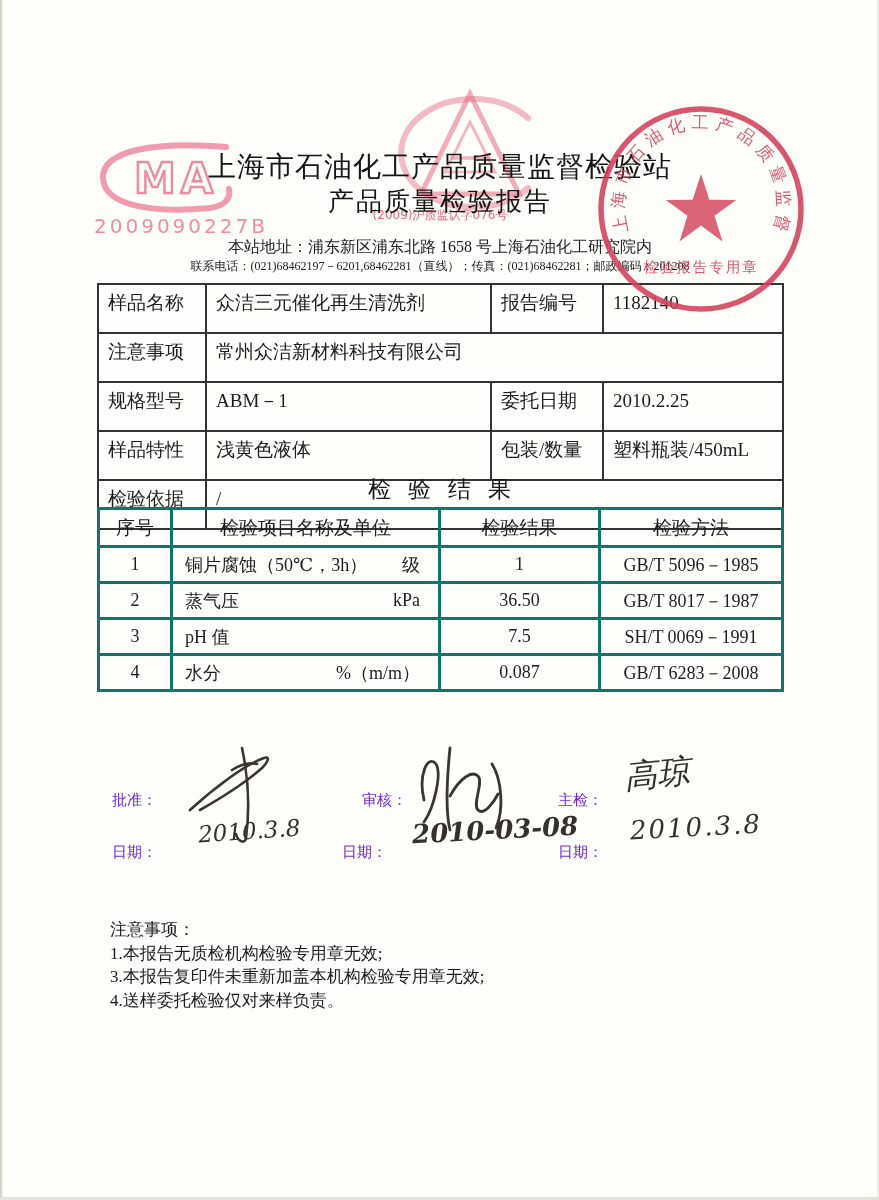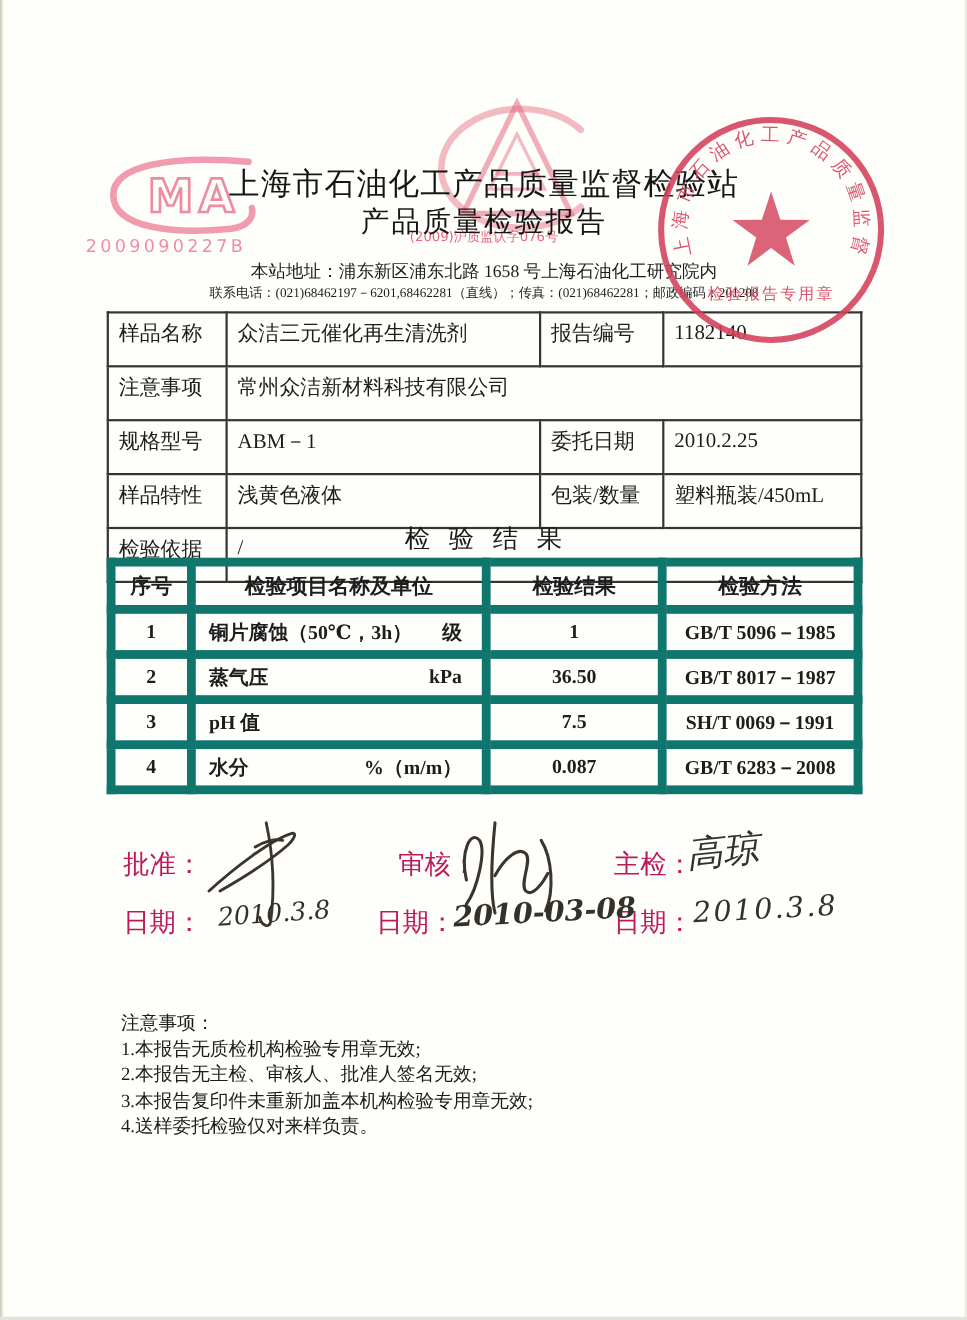--- a/index.html
+++ b/index.html
@@ -18,44 +18,44 @@
   .hline { position:absolute; left:40px; width:800px; text-align:center; z-index:2; }
   .org-name     { top:148px; font-size:28px; letter-spacing:1px; color:#161616; }
   .report-title { top:184px; font-size:26px; letter-spacing:2px; color:#161616; }
   .license-no   { top:207px; font-size:12px; color:#e8657c; z-index:1;
                   font-family:"DejaVu Sans","Liberation Sans",sans-serif; }
   .address-line { top:237px; font-size:16px; }
   .contact-line { top:258px; font-size:12px; }
 
   
   .cma-stamp   { position:absolute; left:92px;  top:134px; z-index:1; }
-  .cma-number  { position:absolute; left:78px;  top:214px; z-index:1;
-                 color:#f08da2; font-size:16px; letter-spacing:3px;
+  .cma-number  { position:absolute; left:94px;  top:214px; z-index:1;
+                 color:#f08da2; font-size:20px; letter-spacing:3px;
                  font-family:"DejaVu Sans","Liberation Sans",sans-serif; }
   .cal-stamp   { position:absolute; left:368px; top:88px;  z-index:0; }
   .round-seal  { position:absolute; left:592px; top:100px; z-index:5; opacity:.88; }
 
   
   table { border-collapse:collapse; table-layout:fixed; background:transparent; }
   .doc-table { position:absolute; left:97px; width:687px; z-index:1; }
   .info-table { top:283px; }
   .info-table td { border:2px solid #343434; height:35px; font-size:19px;
                    padding:0 4px 12px 9px; overflow:hidden; white-space:nowrap; }
   .results-table { top:507px; }
-  .results-table td { border:8px solid #0f766e; height:33px; font-size:18px;
-                      text-align:center; padding:0 2px; overflow:hidden; white-space:nowrap;font-weight:bold; }
+  .results-table td { border:3px solid #0f766e; height:33px; font-size:18px;
+                      text-align:center; padding:0 2px; overflow:hidden; white-space:nowrap; }
   .results-table td.item-cell { text-align:right; padding:0 18px 0 12px; }
   .item-flex { display:flex; justify-content:space-between; align-items:center; }
   .results-table tr.hdr td { height:35px; font-size:19px; }
 
   .section-title { position:absolute; left:0; width:879px; top:474px; text-align:center;
                    font-size:23px; letter-spacing:17px; text-indent:17px; color:#1a1a1a; z-index:1; }
 
   
-  .sig-label { position:absolute; font-size:24px; color:#be185d; z-index:2; }
+  .sig-label { position:absolute; font-size:15px; color:#6d28d9; z-index:2;margin-top:21px; }
   .hand { font-family:"DejaVu Serif","Liberation Serif",serif; font-style:italic;
           color:#34302a; z-index:3; position:absolute; }
   .sig-svg { position:absolute; z-index:3; }
 
   
   .notes { position:absolute; left:110px; top:918px; font-size:17px; line-height:23.5px;
            color:#1c1c1c; z-index:1; }
 </style>
 </head>
 <body>
@@ -225,17 +225,16 @@
 
   <div class="sig-label" style="left:342px; top:822px;">日期：</div>
   <div class="hand" style="left:412px; top:815px; font-size:26px; transform:rotate(-3deg); font-weight:bold;">2010-03-08</div>
 
   <div class="sig-label" style="left:558px; top:822px;">日期：</div>
   <div class="hand" style="left:630px; top:812px; font-size:26px; letter-spacing:2px; transform:rotate(-3deg);">2010.3.8</div>
 
   <div class="notes">
     <div>注意事项：</div>
     <div>1.本报告无质检机构检验专用章无效;</div>
-    <div>2.本报告无主检、审核人、批准人签名无效;</div>
     <div>3.本报告复印件未重新加盖本机构检验专用章无效;</div>
     <div>4.送样委托检验仅对来样负责。</div>
   </div>
 </div>
 
 </body></html>

